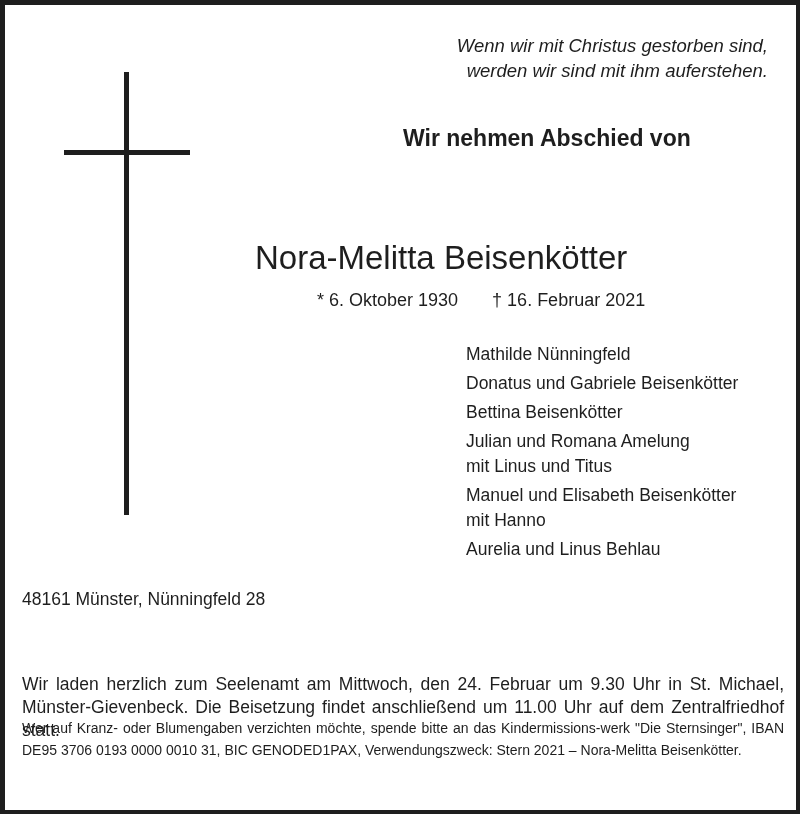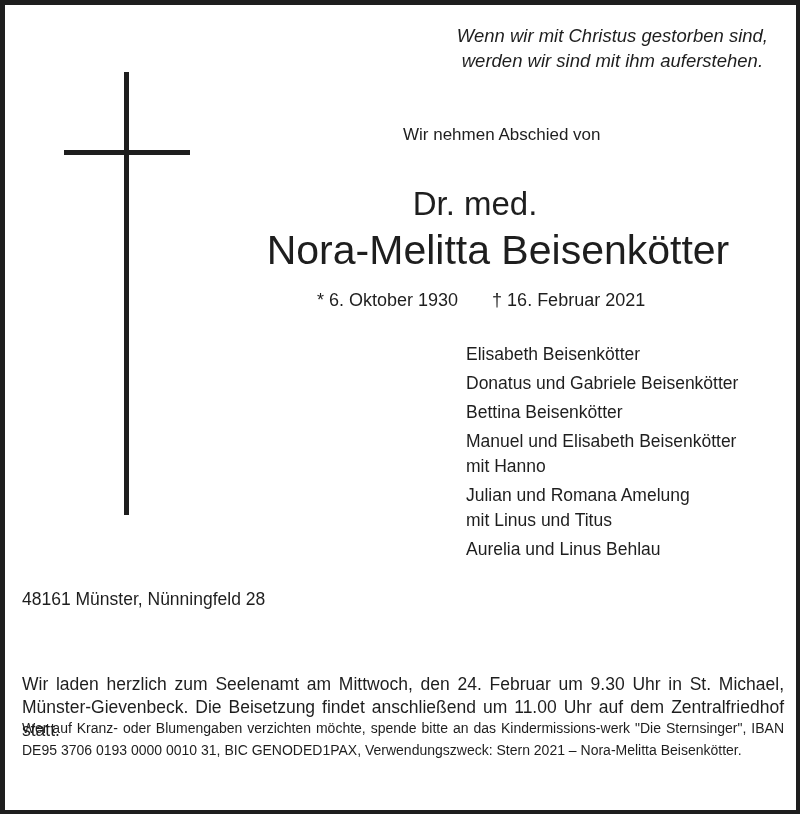--- a/index.html
+++ b/index.html
@@ -2,26 +2,26 @@
 <html><head>
 <meta charset="utf-8">
 <style>
   html, body { margin: 0; padding: 0; background: #ffffff; }
   body { width: 800px; height: 814px; position: relative; overflow: hidden;
          font-family: "Liberation Sans", sans-serif; color: #1e1e1e; }
   .frame { position: absolute; left: 0; top: 0; width: 800px; height: 814px;
            box-sizing: border-box; border-top: 5px solid #1e1e1e; border-left: 5px solid #1e1e1e;
            border-right: 4px solid #1e1e1e; border-bottom: 4px solid #1e1e1e; background: #fff; }
   .abs { position: absolute; }
-  .motto { right: 28px; top: 18px; text-align: center; font-style: italic; font-size: 18.5px; line-height: 25px; }
+  .motto { right: 28px; top: 28px; text-align: right; font-style: italic; font-size: 18.5px; line-height: 25px; }
   .cross-v { left: 119px; top: 67px; width: 5px; height: 443px; background: #1e1e1e; }
   .cross-h { left: 59px; top: 145px; width: 126px; height: 5px; background: #1e1e1e; }
-  .intro { left: 398px; top: 120px; font-size: 17px; }
+  .intro { left: 398px; top: 120px; font-size: 23px; font-weight: bold; }
   .title1 { left: 300px; width: 340px; top: 180px; text-align: center; font-size: 33px; line-height: 38px; }
-  .title2 { left: 250px; width: 486px; top: 226px; text-align: center; font-size: 41px; line-height: 38px; }
+  .title2 { left: 250px; width: 486px; top: 234px; font-size: 33px; line-height: 38px; }
   .dates { left: 312px; top: 285px; font-size: 18px; white-space: pre; }
   .dates span { display: inline-block; }
   .born { margin-right: 34px; }
   .mourners { left: 461px; top: 337px; font-size: 17.5px; line-height: 25px; }
   .mourners .m { margin-bottom: 4px; }
   .address { left: 17px; top: 584px; font-size: 17.5px; text-align: center; }
   .invite { left: 17px; top: 634px; width: 762px; font-size: 17.5px; line-height: 23px; text-align: justify; margin-top: 34px; }
   .donation { left: 17px; top: 712px; width: 762px; font-size: 14px; line-height: 22px; text-align: justify; }
 </style>
 </head>
@@ -33,42 +33,41 @@
     <div>werden wir sind mit ihm auferstehen.</div>
   </div>
 
   <div>
     <div class="abs cross-v"></div>
     <div class="abs cross-h"></div>
   </div>
 
   <div class="abs intro">Wir nehmen Abschied von</div>
 
-  <div class="abs title1">Dr. med.</div>
   <div class="abs title2">Nora-Melitta Beisenkötter</div>
 
   <div class="abs dates"><span class="born">* 6. Oktober 1930</span><span>† 16. Februar 2021</span></div>
 
   <div class="abs mourners">
     <div class="m">
-        <div>Elisabeth Beisenkötter</div>
+        <div>Mathilde Nünningfeld</div>
       </div>
     <div class="m">
         <div>Donatus und Gabriele Beisenkötter</div>
       </div>
     <div class="m">
         <div>Bettina Beisenkötter</div>
       </div>
     <div class="m">
+        <div>Julian und Romana Amelung</div>
+        <div>mit Linus und Titus</div>
+      </div>
+    <div class="m">
         <div>Manuel und Elisabeth Beisenkötter</div>
         <div>mit Hanno</div>
-      </div>
-    <div class="m">
-        <div>Julian und Romana Amelung</div>
-        <div>mit Linus und Titus</div>
       </div>
     <div class="m">
         <div>Aurelia und Linus Behlau</div>
       </div>
   </div>
 
   <div class="abs address">48161 Münster, Nünningfeld 28</div>
 
   <div class="abs invite">Wir laden herzlich zum Seelenamt am Mittwoch, den 24. Februar um 9.30 Uhr in St. Michael, Münster-Gievenbeck. Die Beisetzung findet anschließend um 11.00 Uhr auf dem Zentralfriedhof statt.</div>
 

